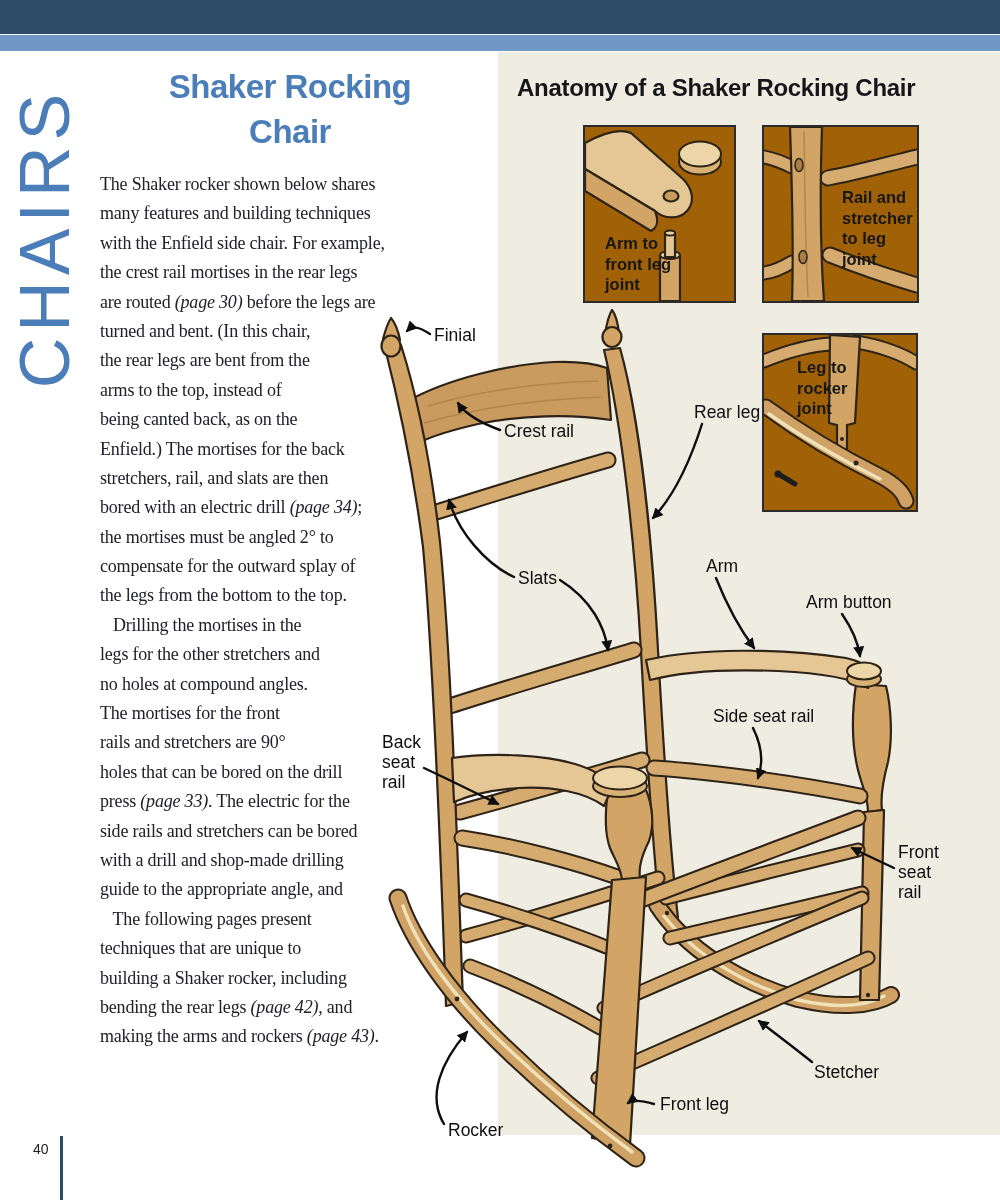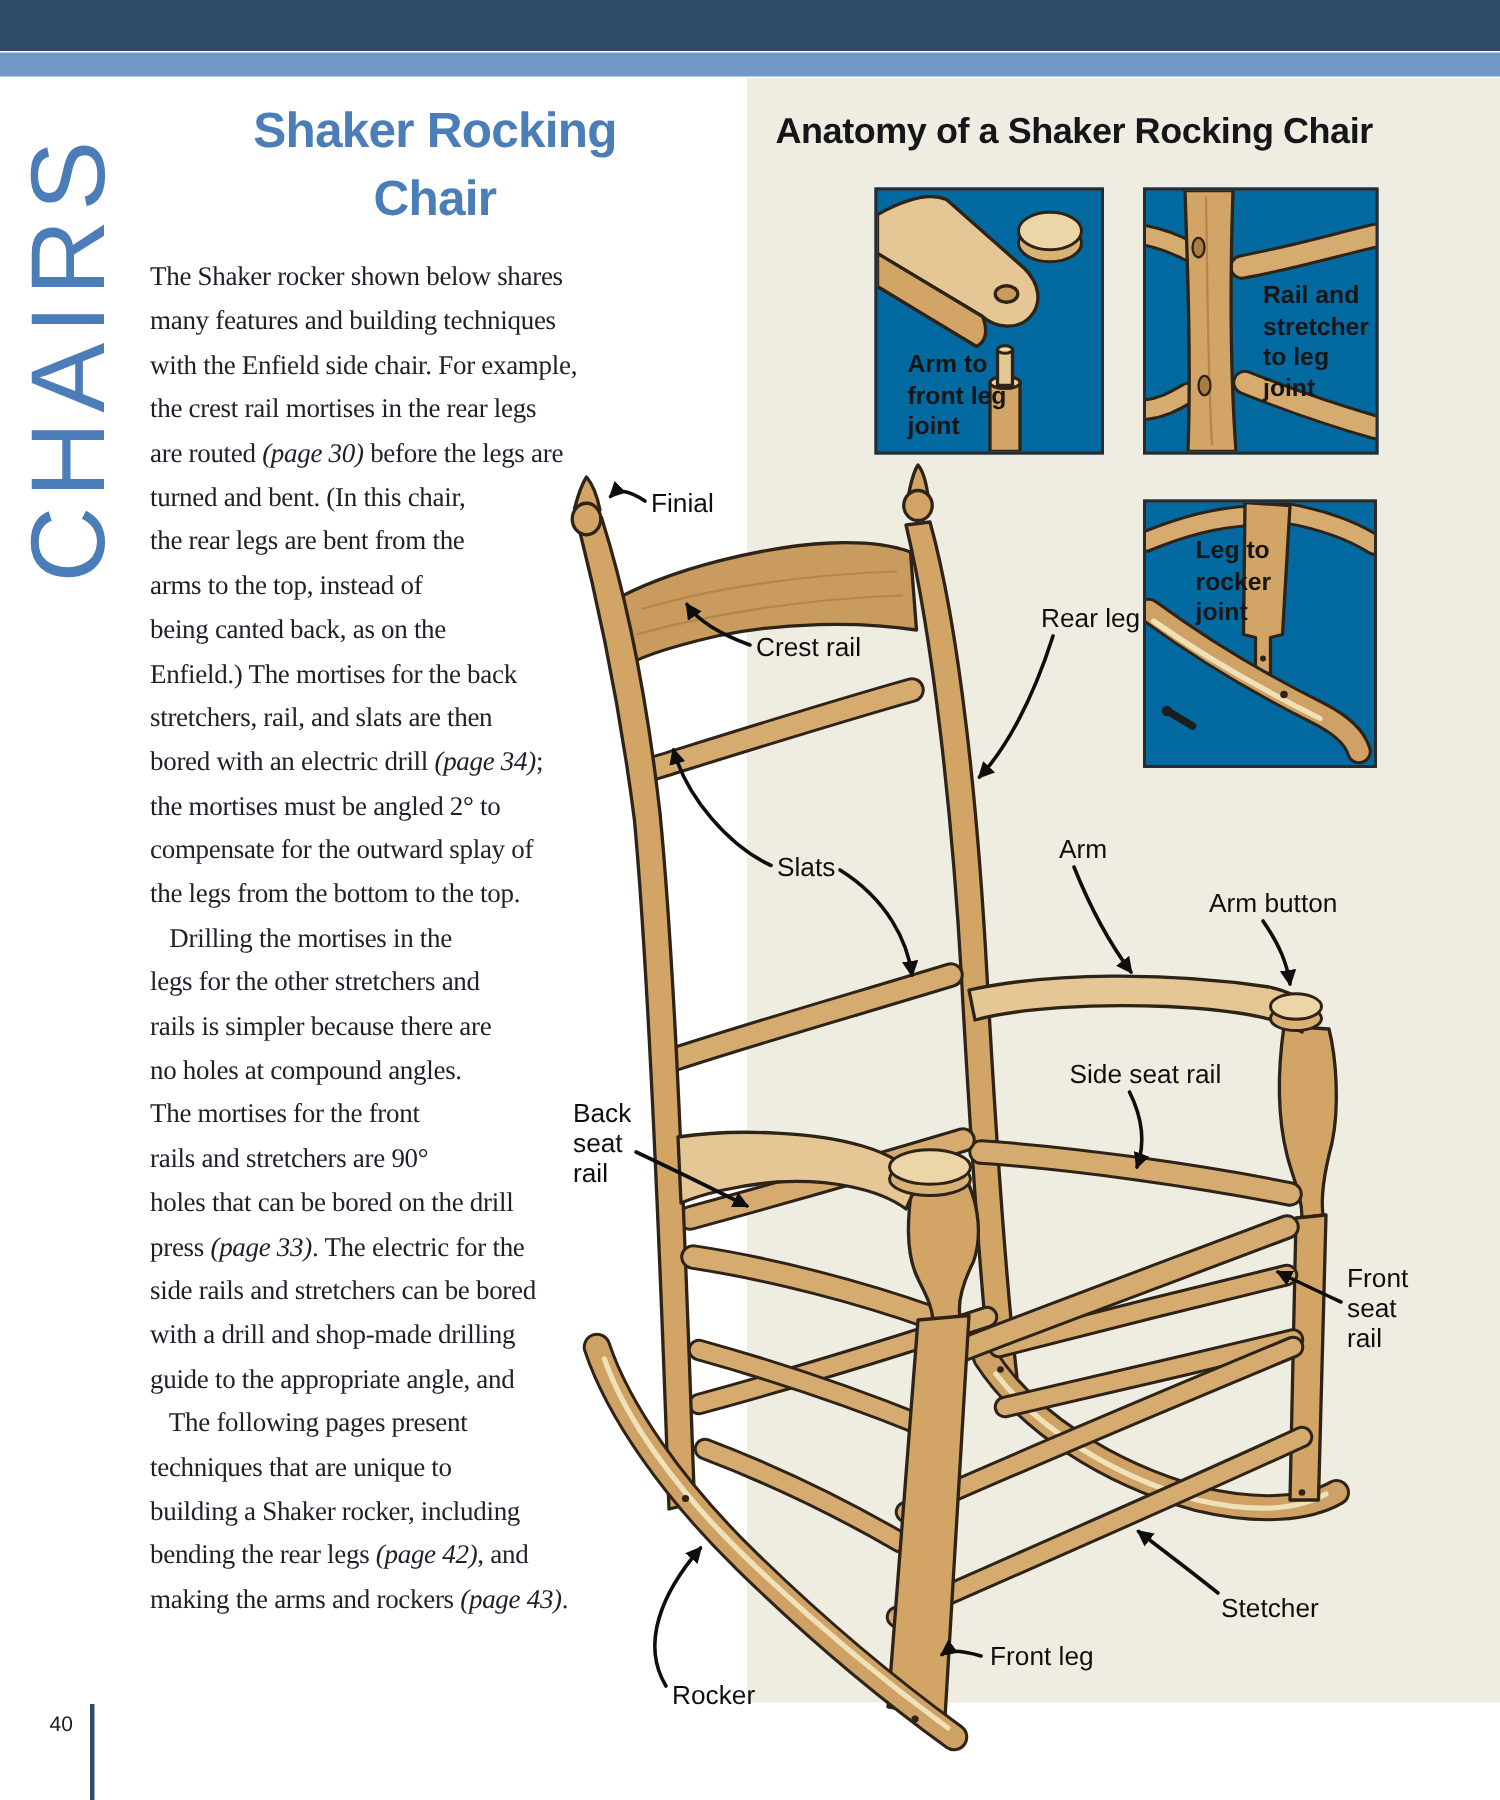--- a/index.html
+++ b/index.html
@@ -26,21 +26,21 @@
             font-family:"Liberation Serif",serif;font-size:18px;letter-spacing:-0.2px;
             color:#20202a;}
   .bline{height:29.4px;line-height:29.4px;white-space:pre;}
   .bline .it{font-style:italic;}
 
   
   .anat-head{position:absolute;left:517px;top:74px;width:460px;
              font-weight:bold;font-size:24px;letter-spacing:-0.3px;color:#16161a;}
 
   
-  .inset{position:absolute;background:#0369a1;border:2px solid #2b2b2b;box-sizing:border-box;}
+  .inset{position:absolute;background:#a16207;border:2px solid #2b2b2b;box-sizing:border-box;}
   .inset svg{position:absolute;left:0;top:0;width:100%;height:100%;}
   .inset-label{position:absolute;font-weight:bold;font-size:16.5px;line-height:20.5px;
                color:#161616;white-space:pre-line;}
 
   #box1{left:583px;top:125px;width:153px;height:178px;}
   #box2{left:762px;top:125px;width:157px;height:178px;}
   #box3{left:762px;top:333px;width:156px;height:179px;}
   #box1 .inset-label{left:20px;top:106px;}
   #box2 .inset-label{left:78px;top:60px;}
   #box3 .inset-label{left:33px;top:22px;}
@@ -98,21 +98,20 @@
       <div class="bline"><span>arms to the top, instead of</span></div>
       <div class="bline"><span>being canted back, as on the</span></div>
       <div class="bline"><span>Enfield.) The mortises for the back</span></div>
       <div class="bline"><span>stretchers, rail, and slats are then</span></div>
       <div class="bline"><span>bored with an electric drill </span><span class="it">(page 34)</span><span>;</span></div>
       <div class="bline"><span>the mortises must be angled 2° to</span></div>
       <div class="bline"><span>compensate for the outward splay of</span></div>
       <div class="bline"><span>the legs from the bottom to the top.</span></div>
       <div class="bline"><span>   Drilling the mortises in the</span></div>
       <div class="bline"><span>legs for the other stretchers and</span></div>
-      <div class="bline"><span>rails is simpler because there are</span></div>
       <div class="bline"><span>no holes at compound angles.</span></div>
       <div class="bline"><span>The mortises for the front</span></div>
       <div class="bline"><span>rails and stretchers are 90°</span></div>
       <div class="bline"><span>holes that can be bored on the drill</span></div>
       <div class="bline"><span>press </span><span class="it">(page 33)</span><span>. The electric for the</span></div>
       <div class="bline"><span>side rails and stretchers can be bored</span></div>
       <div class="bline"><span>with a drill and shop-made drilling</span></div>
       <div class="bline"><span>guide to the appropriate angle, and</span></div>
       <div class="bline"><span>   The following pages present</span></div>
       <div class="bline"><span>techniques that are unique to</span></div>

